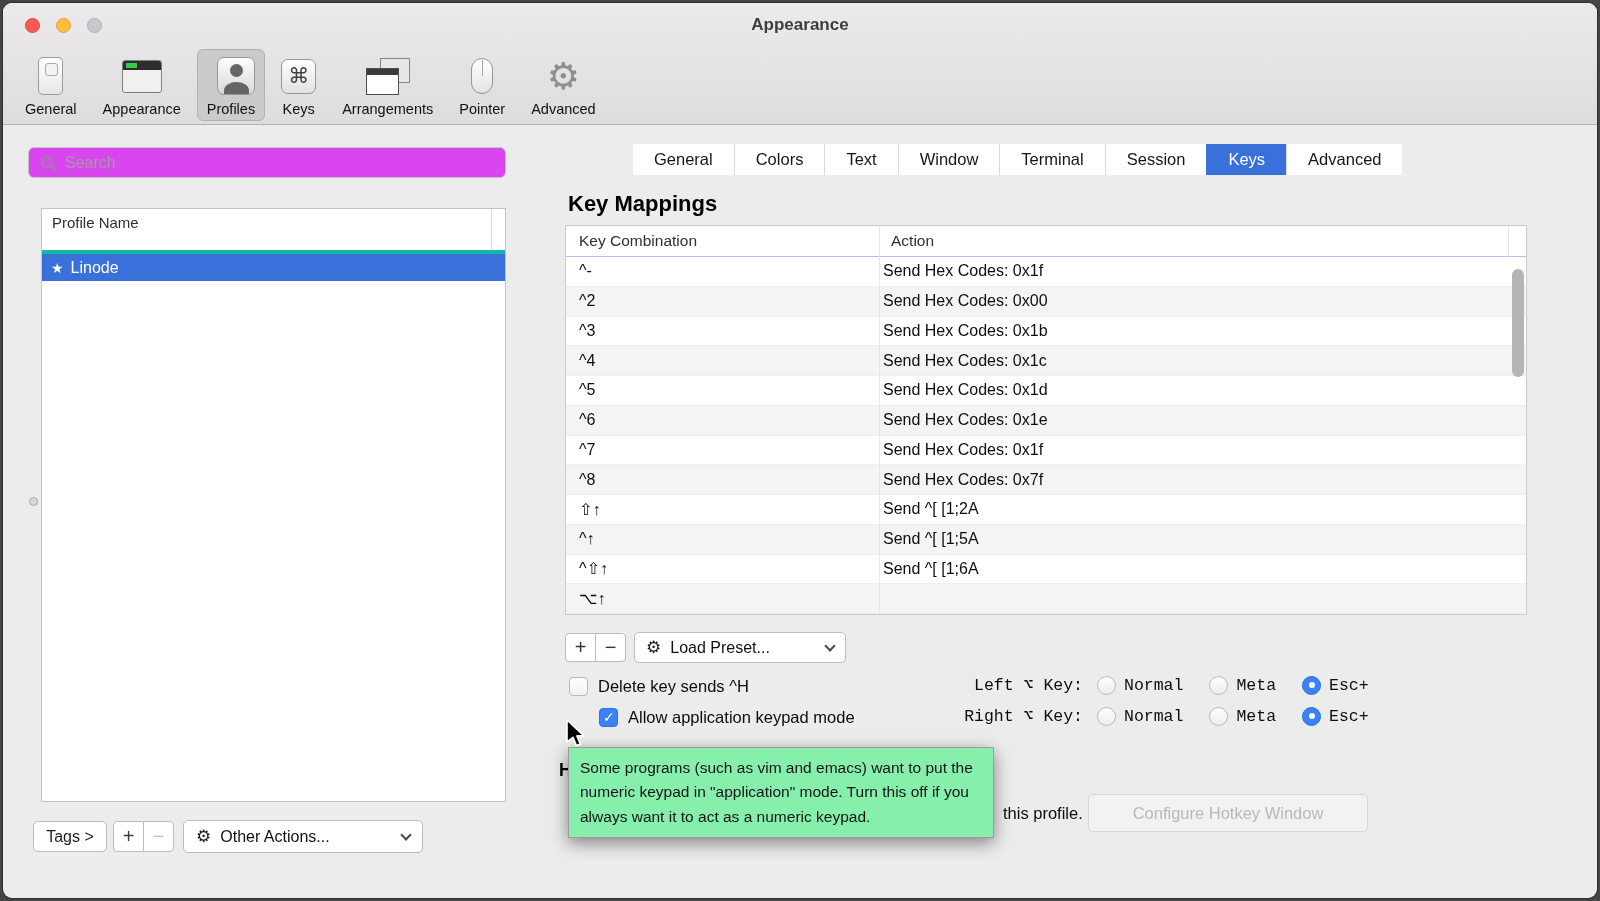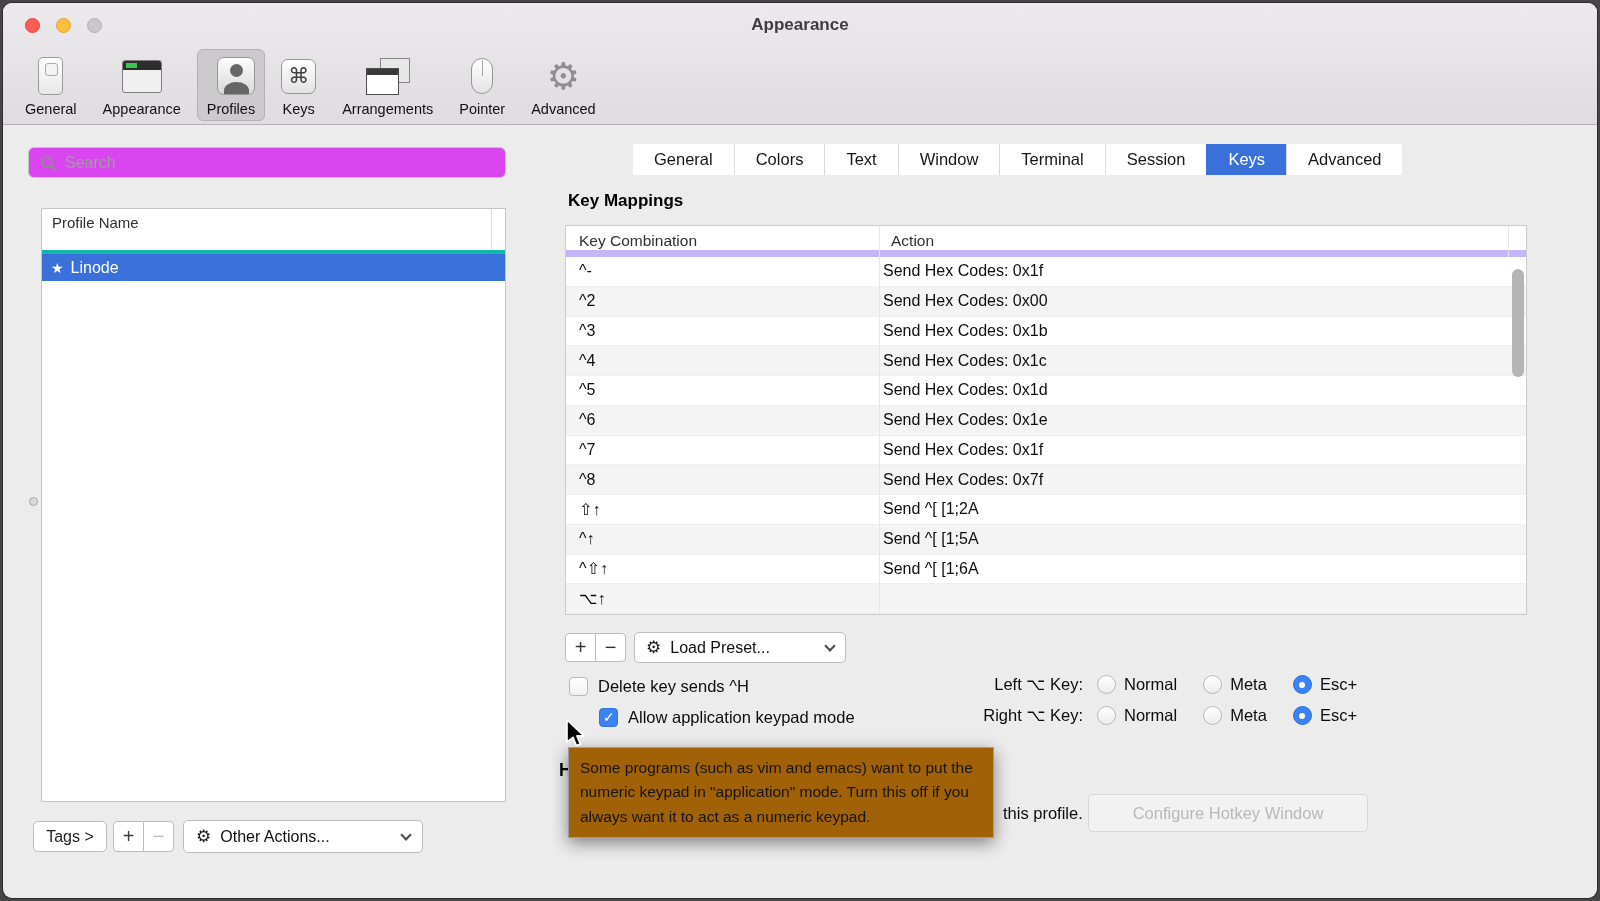--- a/index.html
+++ b/index.html
@@ -58,23 +58,23 @@
   .gear{font-size:17px;line-height:1;color:#1c1c1c;}
   .chev{margin-left:auto;width:8px;height:8px;border-right:2px solid #4a4a4a;border-bottom:2px solid #4a4a4a;transform:rotate(45deg);margin-top:-4px;}
 
   
   .tab-bar{position:absolute;left:630px;top:141px;height:31px;display:flex;background:#fff;border-radius:2px;}
   .tab{display:flex;align-items:center;padding:0 21px;font-size:16.5px;color:#161616;white-space:nowrap;}
   .tab + .tab{border-left:1px solid #d9d9d9;}
   .tab.selected{background:var(--accent-blue,#3a70d9);color:#fff;border-left-color:transparent;}
 
   
-  .km-title{position:absolute;left:565px;top:188px;font-size:17px;font-weight:700;color:#000;}
+  .km-title{position:absolute;left:565px;top:188px;font-size:22px;font-weight:700;color:#000;}
   .km-table{position:absolute;left:562px;top:222px;width:962px;height:390px;background:#fff;border:1px solid #cbcbcb;}
-  .km-header{height:31px;border-bottom:7px solid #c4b5fd;position:relative;font-size:15.5px;color:#2f2f2f;}
+  .km-header{height:31px;border-bottom:1px solid #c4b5fd;position:relative;font-size:15.5px;color:#2f2f2f;}
   .km-header .col-key{position:absolute;left:13px;top:6px;}
   .km-header .col-action{position:absolute;left:325px;top:6px;}
   .km-col-divider{position:absolute;left:313px;top:0;bottom:0;width:1px;background:#e7e7e7;}
   .km-col-divider2{position:absolute;right:17px;top:0;height:31px;width:1px;background:#e7e7e7;}
   .km-rows{position:absolute;top:31px;left:0;right:0;bottom:0;overflow:hidden;}
   .km-row{height:29.75px;display:flex;font-size:16px;color:#0e0e0e;border-bottom:1px solid #efefef;}
   .km-row.alt{background:#f4f4f4;}
   .km-row .cell-key{width:313px;padding-left:13px;display:flex;align-items:center;}
   .km-row .cell-action{padding-left:4px;display:flex;align-items:center;}
   .km-scrollbar{position:absolute;right:2px;top:43px;width:12px;height:108px;background:#b5b5b5;border-radius:6px;}
@@ -82,36 +82,36 @@
   .km-remove{position:absolute;left:592px;top:630px;width:31px;height:29px;background:#fff;border:1px solid #bdbbbd;border-radius:0 4px 4px 0;font-size:20px;color:#333;display:flex;align-items:center;justify-content:center;}
   #load-preset{left:631px;top:629px;width:212px;height:31px;padding:0 11px;gap:9px;}
 
   
   .check-row{position:absolute;display:flex;align-items:center;gap:10px;font-size:16.5px;color:#0c0c0c;}
   #check-delete{left:566px;top:674px;}
   #check-keypad{left:596px;top:705px;}
   .checkbox{width:19px;height:19px;border-radius:4px;background:linear-gradient(#fff,#f1f1f1);border:1px solid #b9b9b9;flex:none;}
   .checkbox.checked{background:var(--control-blue,#3b82f7);border-color:#2f72e3;position:relative;}
   .checkbox.checked::after{content:"✓";position:absolute;left:3px;top:0;color:#fff;font-size:14px;font-weight:700;}
-  .radio-row{position:absolute;display:flex;align-items:center;font-size:16.5px;color:#0c0c0c;}
+  .radio-row{position:absolute;display:flex;align-items:center;font-size:16.5px;color:#0c0c0c;font-family:Liberation Mono, monospace;}
   #left-option-row{left:958px;top:672px;}
   #right-option-row{left:958px;top:703px;}
   .radio-label{width:122px;text-align:right;margin-right:14px;white-space:nowrap;}
   .radio-item{display:flex;align-items:center;gap:8px;margin-right:26px;}
   .radio{width:19px;height:19px;border-radius:50%;background:linear-gradient(#fff,#ededed);border:1px solid #b9b9b9;flex:none;}
   .radio.selected{background:var(--control-blue,#3b82f7);border-color:#2a6ede;position:relative;}
   .radio.selected::after{content:"";position:absolute;left:5.5px;top:5.5px;width:6px;height:6px;border-radius:50%;background:#fff;}
 
   
   .hotkey-h{position:absolute;left:556px;top:757px;font-size:17.5px;font-weight:700;color:#000;}
   .hotkey-partial{position:absolute;left:1000px;top:801px;font-size:16.5px;color:#0c0c0c;}
   .configure-btn{position:absolute;left:1085px;top:791px;width:280px;height:38px;background:#f3f2f3;border:1px solid #d8d6d8;border-radius:5px;font-size:16.5px;color:#b9b7b9;display:flex;align-items:center;justify-content:center;}
 
   
-  .tooltip{position:absolute;left:565px;top:744px;width:426px;background:#a16207;border:1px solid #9c9c9c;box-shadow:0 5px 16px rgba(0,0,0,.45);padding:8px 11px;font-size:15.5px;line-height:1.58;color:#151515;z-index:40;}
+  .tooltip{position:absolute;left:565px;top:744px;width:426px;background:#86efac;border:1px solid #9c9c9c;box-shadow:0 5px 16px rgba(0,0,0,.45);padding:8px 11px;font-size:15.5px;line-height:1.58;color:#151515;z-index:40;}
   .cursor{position:absolute;left:562px;top:716px;z-index:60;}
 </style>
 </head>
 <body>
 
 <div class="stage">
   <div class="window">
 
     <div class="chrome">
       <div class="window-title">Appearance</div>

